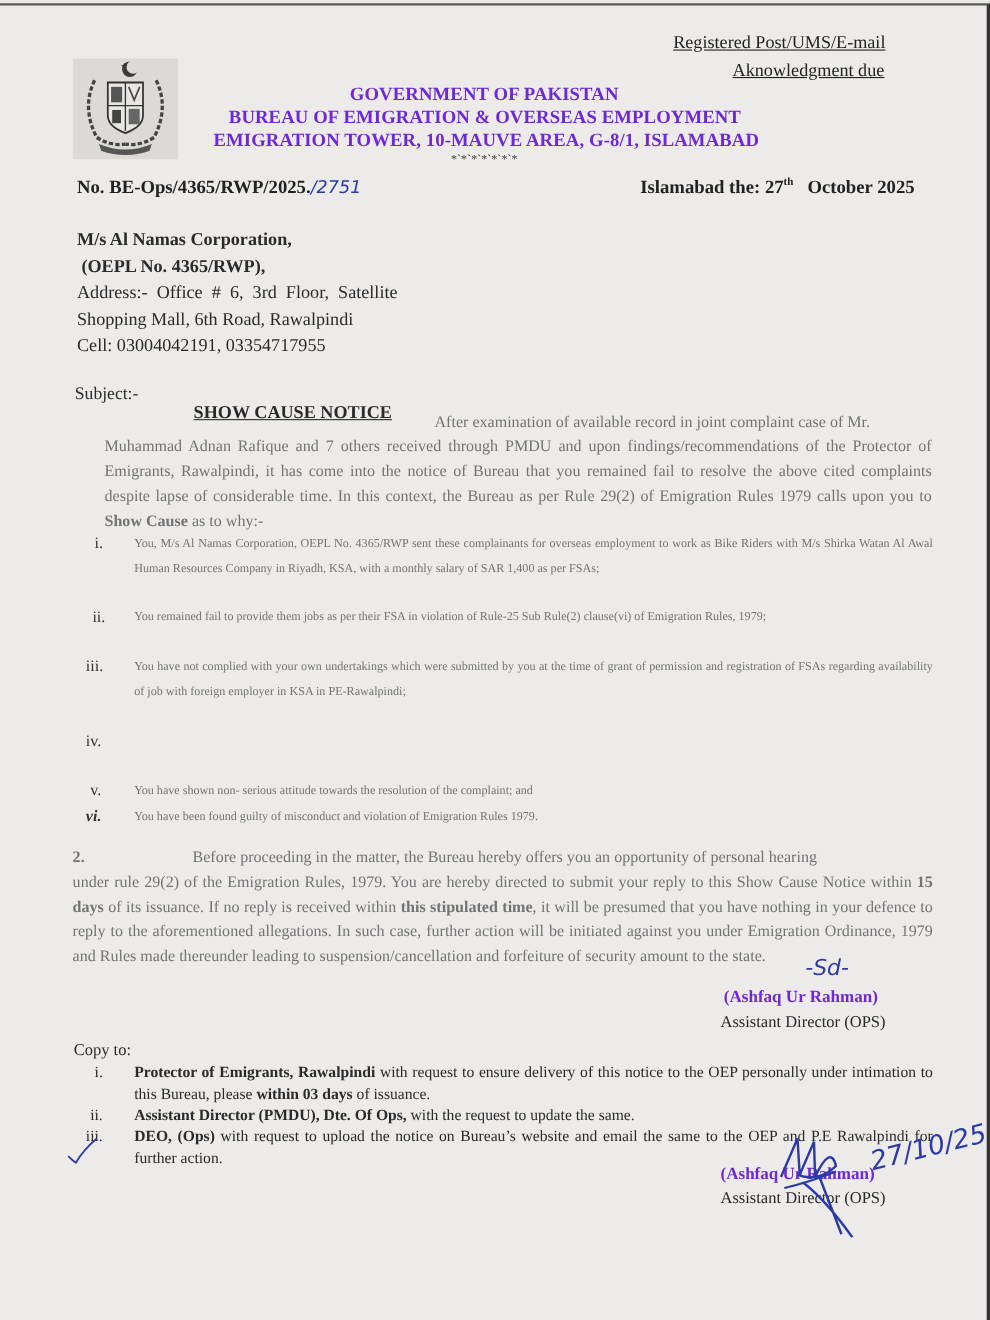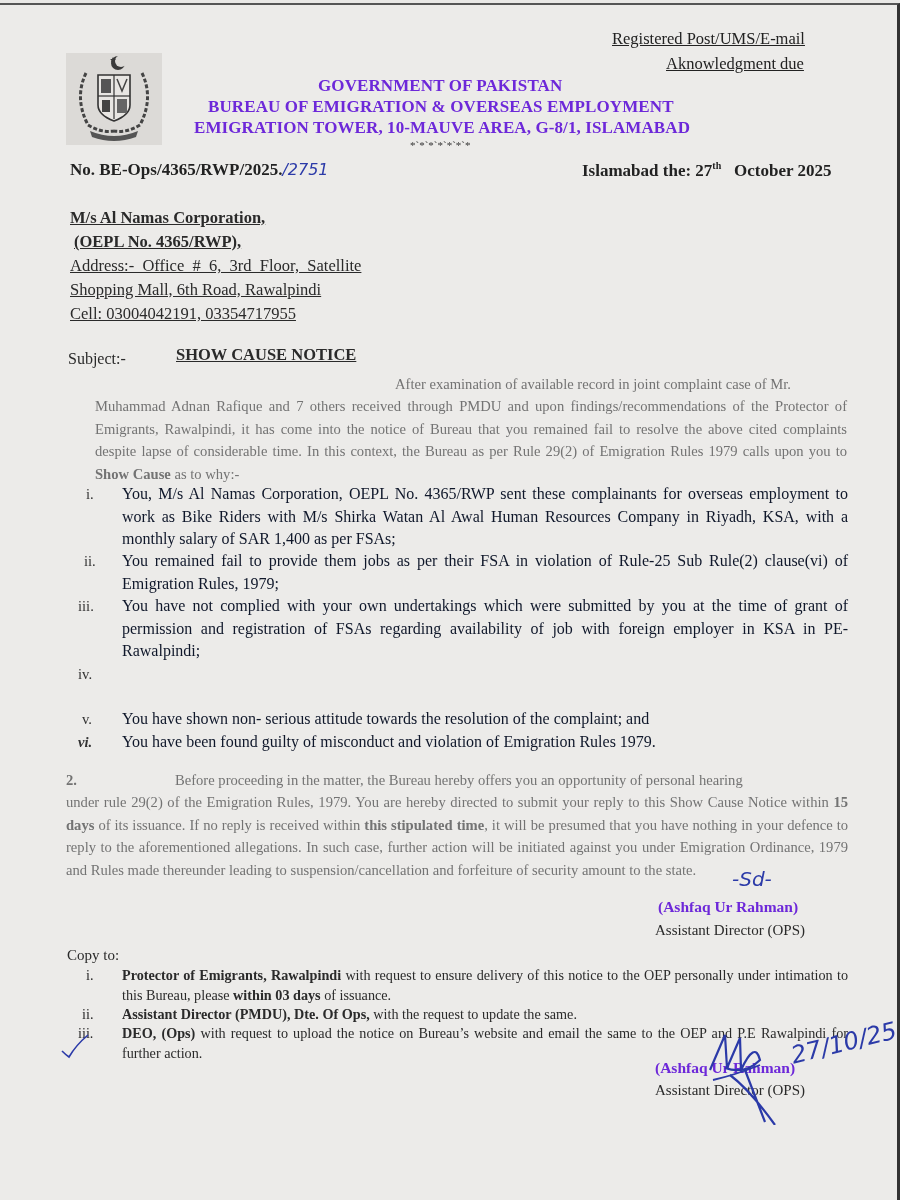--- a/index.html
+++ b/index.html
@@ -20,21 +20,21 @@
   .bold { font-weight: bold; }
   .u { text-decoration: underline; }
   .hdr-right { font-weight: normal; font-size: 16.5px; text-decoration: underline; color: #222; }
   .emblem { left: 66px; top: 48px; width: 96px; height: 92px; }
   .head-line { font-weight: bold; font-size: 17px; letter-spacing: 0.1px; color: #6d28d9; white-space: nowrap; }
   .stars { font-size: 11px; letter-spacing: 0px; color: #333; }
   .ref { font-weight: bold; font-size: 17px; color: #222; white-space: nowrap; }
   .hand { font-family: "DejaVu Sans", sans-serif; color: #2b3aa8; }
   .addr { font-size: 16.5px; line-height: 24px; color: #2a2a2a; }
   .body-text { font-size: 14.6px; line-height: 22.5px; text-align: justify; color: #737373; }
-  .list-item { position: absolute; font-size: 16px; line-height: 22.5px; text-align: justify; color: #0f172a; }
+  .list-item { position: absolute; font-size: 11px; line-height: 22.5px; text-align: justify; color: #737373; }
   .roman { position: absolute; font-size: 14.6px; line-height: 22.5px; color: #333; }
   .sig-name { font-weight: bold; font-size: 15.5px; color: #6d28d9; white-space: nowrap; }
   .sig-title { font-size: 15px; color: #2a2a2a; white-space: nowrap; }
   .cc-text { font-size: 14.2px; line-height: 19.5px; color: #2a2a2a; text-align: justify; }
 </style>
 </head>
 <body>
 
 <div class="page">
 
@@ -69,30 +69,30 @@
   <div class="abs head-line" style="left:194px; top:113px;">EMIGRATION TOWER, 10-MAUVE AREA, G-8/1, ISLAMABAD</div>
   <div class="abs stars" style="left:410px; top:134px;">*`*`*`*`*`*`*</div>
 
   <div class="abs ref" style="left:70px; top:155px;">
     <span>No. BE-Ops/4365/RWP/2025.</span><span class="hand" style="font-weight:normal; font-size:16px; font-style:italic;">/2751</span>
   </div>
   <div class="abs ref" style="left:582px; top:155px;">
     <span>Islamabad the: 27</span><sup style="font-size:10px;margin-top:40px;">th</sup>&nbsp;&nbsp;&nbsp;<span>October 2025</span>
   </div>
 
-  <div class="abs addr" style="left:70px; top:201px; width:365px;text-decoration:underline;">
+  <div class="abs addr" style="left:70px; top:201px; width:365px;">
     <div class="bold">M/s Al Namas Corporation,</div>
     <div class="bold" style="padding-left:4px;">(OEPL No. 4365/RWP),</div>
     <div style="white-space:pre;">Address:-  Office  #  6,  3rd  Floor,  Satellite</div>
     <div>Shopping Mall, 6th Road, Rawalpindi</div>
     <div>Cell: 03004042191, 03354717955</div>
   </div>
 
   <div class="abs" style="left:68px; top:345px; font-size:16px;">Subject:-</div>
-  <div class="abs bold u" style="left:176px; top:340px; font-size:16.5px;">SHOW CAUSE NOTICE</div>
+  <div class="abs bold u" style="left:176px; top:360px; font-size:16.5px;">SHOW CAUSE NOTICE</div>
 
   <div class="abs body-text" style="left:395px; top:368px; width:452px; white-space:nowrap;">After examination of available record in joint complaint case of Mr.</div>
   <div class="abs body-text" style="left:95px; top:390px; width:752px;">
     <span>Muhammad Adnan Rafique and 7 others received through PMDU and upon findings/recommendations of the Protector of Emigrants, Rawalpindi, it has come into the notice of Bureau that you remained fail to resolve the above cited complaints despite lapse of considerable time. In this context, the Bureau as per Rule 29(2) of Emigration Rules 1979 calls upon you to </span><b>Show Cause</b><span> as to why:-</span>
   </div>
 
   <div class="roman" style="left:86px; top:478px;">i.</div>
   <div class="list-item" style="left:122px; top:478px; width:726px;">You, M/s Al Namas Corporation, OEPL No. 4365/RWP sent these complainants for overseas employment to work as Bike Riders with M/s Shirka Watan Al Awal Human Resources Company in Riyadh, KSA, with a monthly salary of SAR 1,400 as per FSAs;</div>
 
   <div class="roman" style="left:84px; top:545px;">ii.</div>

